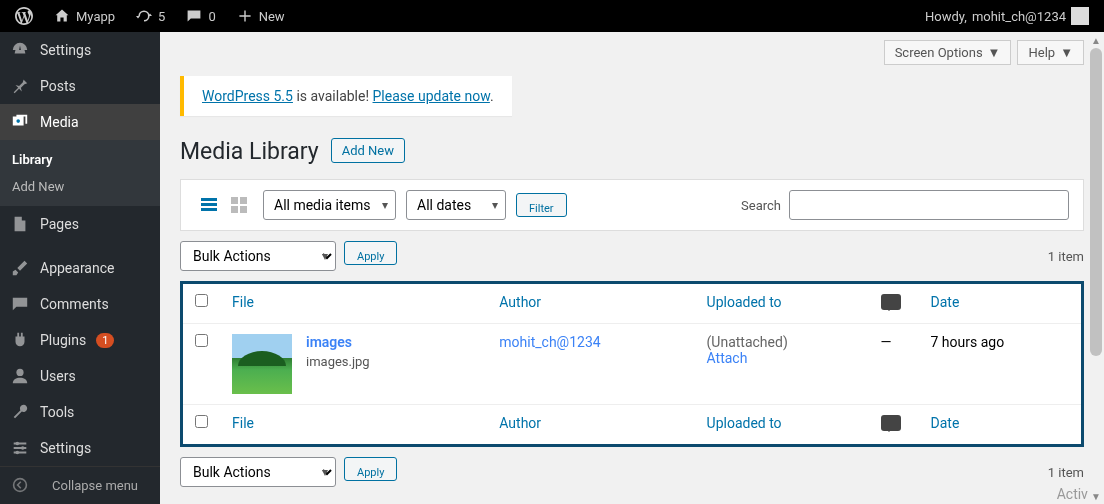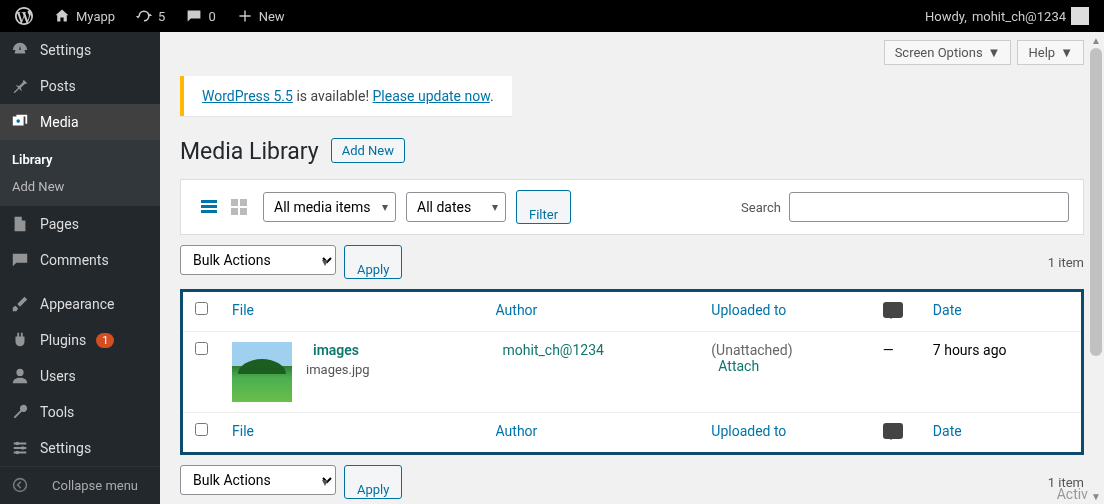--- a/index.html
+++ b/index.html
@@ -39,38 +39,38 @@
 .add-btn { border: 1px solid #0071a1; color: #0071a1; background: #f3f5f6; padding: 4px 10px; font-size: 13px; border-radius: 3px; cursor: pointer; }
 
 .filter-bar { background: #fff; border: 1px solid #ddd; padding: 10px 14px; display: flex; align-items: center; gap: 10px; }
 .view-switch { display: flex; gap: 2px; }
 .view-btn { width: 28px; height: 28px; display: flex; align-items: center; justify-content: center; cursor: pointer; border: 1px solid transparent; }
 .view-btn.active { color: #0073aa; }
 .view-btn.inactive { color: #bbb; }
 .select-box { border: 1px solid #8c8f94; background: #fff; padding: 0 24px 0 10px; height: 30px; font-size: 14px; appearance: none; position: relative; border-radius: 3px; }
 .select-wrap { position: relative; display: inline-block; }
 .select-wrap::after { content: "▾"; position: absolute; right: 8px; top: 50%; transform: translateY(-50%); pointer-events: none; color: #555; font-size: 12px; }
-.filter-btn { border: 1px solid #0071a1; color: #0071a1; background: #f3f5f6; padding: 16px 12px; height: 24px; font-size: 13px; border-radius: 3px; cursor: pointer; }
+.filter-btn { border: 1px solid #0071a1; color: #0071a1; background: #f3f5f6; padding: 8px 12px; height: 24px; font-size: 11px; border-radius: 3px; cursor: pointer; }
 .search-wrap { margin-left: auto; display: flex; align-items: center; gap: 8px; font-size: 13px; color: #555; }
 .search-input { border: 1px solid #8c8f94; height: 30px; width: 280px; padding: 0 8px; border-radius: 3px; }
 
 .tablenav { display: flex; align-items: center; justify-content: space-between; margin: 10px 0; font-size: 13px; color: #555; }
 .tablenav-left { display: flex; gap: 8px; }
 .bulk-select { border: 1px solid #8c8f94; background: #fff; height: 30px; width: 156px; font-size: 14px; padding: 0 8px; border-radius: 3px; }
 
 .wp-table { width: 100%; border-collapse: collapse; background: #fff; border: 3px solid #0c4a6e; }
 .wp-table th, .wp-table td { text-align: left; padding: 10px 12px; font-size: 14px; vertical-align: top; border-bottom: 1px solid #eee; }
 .wp-table thead th, .wp-table tfoot th { color: #0073aa; font-weight: 400; cursor: pointer; }
 .wp-table thead th.cb, .wp-table tfoot th.cb { width: 30px; }
 .thumb { width: 60px; height: 60px; display: inline-block; vertical-align: top; background: linear-gradient(to bottom, #a0d0f0 0%, #a0d0f0 40%, #2e7d32 40%, #4caf50 60%, #6abf4b 100%); position: relative; }
 .thumb::after { content: ""; position: absolute; top: 28%; left: 10%; right: 10%; height: 25%; background: #1b5e20; border-radius: 50% 50% 0 0 / 100% 100% 0 0; }
 .file-cell { display: flex; gap: 14px; }
 .file-title { color: #0073aa; font-weight: 600; }
 .file-name { color: #555; font-size: 13px; margin-top: 4px; }
-.link { color: #0f766e; cursor: pointer; margin-left: 7px; }
+.link { color: #3b82f6; cursor: pointer; }
 .muted { color: #666; }
 .comment-bubble { width: 20px; height: 16px; background: #444; border-radius: 3px; position: relative; display: inline-block; }
 .comment-bubble::after { content: ""; position: absolute; bottom: -5px; left: 4px; border: 4px solid transparent; border-top-color: #444; }
 
 .activate-watermark { position: absolute; right: 4px; bottom: 2px; color: #999; font-size: 14px; }
 .scrollbar-fake { position: absolute; right: 0; top: 32px; bottom: 0; width: 16px; background: #f1f1f1; display: flex; flex-direction: column; align-items: center; }
 .scroll-track { flex: 1; width: 100%; position: relative; }
 .scroll-thumb { position: absolute; top: 0; left: 2px; right: 2px; height: 70%; background: #c1c1c1; border-radius: 6px; }
 .scroll-arrow { height: 16px; display: flex; align-items: center; justify-content: center; color: #888; font-size: 10px; cursor: pointer; }
 </style>
@@ -161,35 +161,35 @@
       <div class="submenu-item">Add New</div>
     </div>
     <div class="menu-item">
       <span class="menu-icon">
           <svg viewBox="0 0 20 20" width="18" height="18" fill="currentColor">
             <path d="M4 2h8l4 4v12H4z M12 2v4h4"></path>
           </svg>
         </span>
       <span>Pages</span>
     </div>
+    <div class="menu-item" style="margin-top:8px">
+      <span class="menu-icon">
+          <svg viewBox="0 0 20 20" width="18" height="18" fill="currentColor">
+            <path d="M15 2l3 3-8 8-3-3z M5 12l3 3-2 3-4 0 0-4z"></path>
+          </svg>
+        </span>
+      <span>Appearance</span>
+    </div>
     <div class="menu-item">
       <span class="menu-icon">
           <svg viewBox="0 0 20 20" width="18" height="18" fill="currentColor">
             <path d="M2 3h16v10H6l-4 4z"></path>
           </svg>
         </span>
       <span>Comments</span>
-    </div>
-    <div class="menu-item" style="margin-top:8px">
-      <span class="menu-icon">
-          <svg viewBox="0 0 20 20" width="18" height="18" fill="currentColor">
-            <path d="M15 2l3 3-8 8-3-3z M5 12l3 3-2 3-4 0 0-4z"></path>
-          </svg>
-        </span>
-      <span>Appearance</span>
     </div>
     <div class="menu-item">
       <span class="menu-icon">
           <svg viewBox="0 0 20 20" width="18" height="18" fill="currentColor">
             <path d="M7 2v4H5v6a5 5 0 0010 0V6h-2V2h-2v4H9V2z"></path>
           </svg>
         </span>
       <span>Plugins</span>
       <span class="badge">1</span>
     </div>

